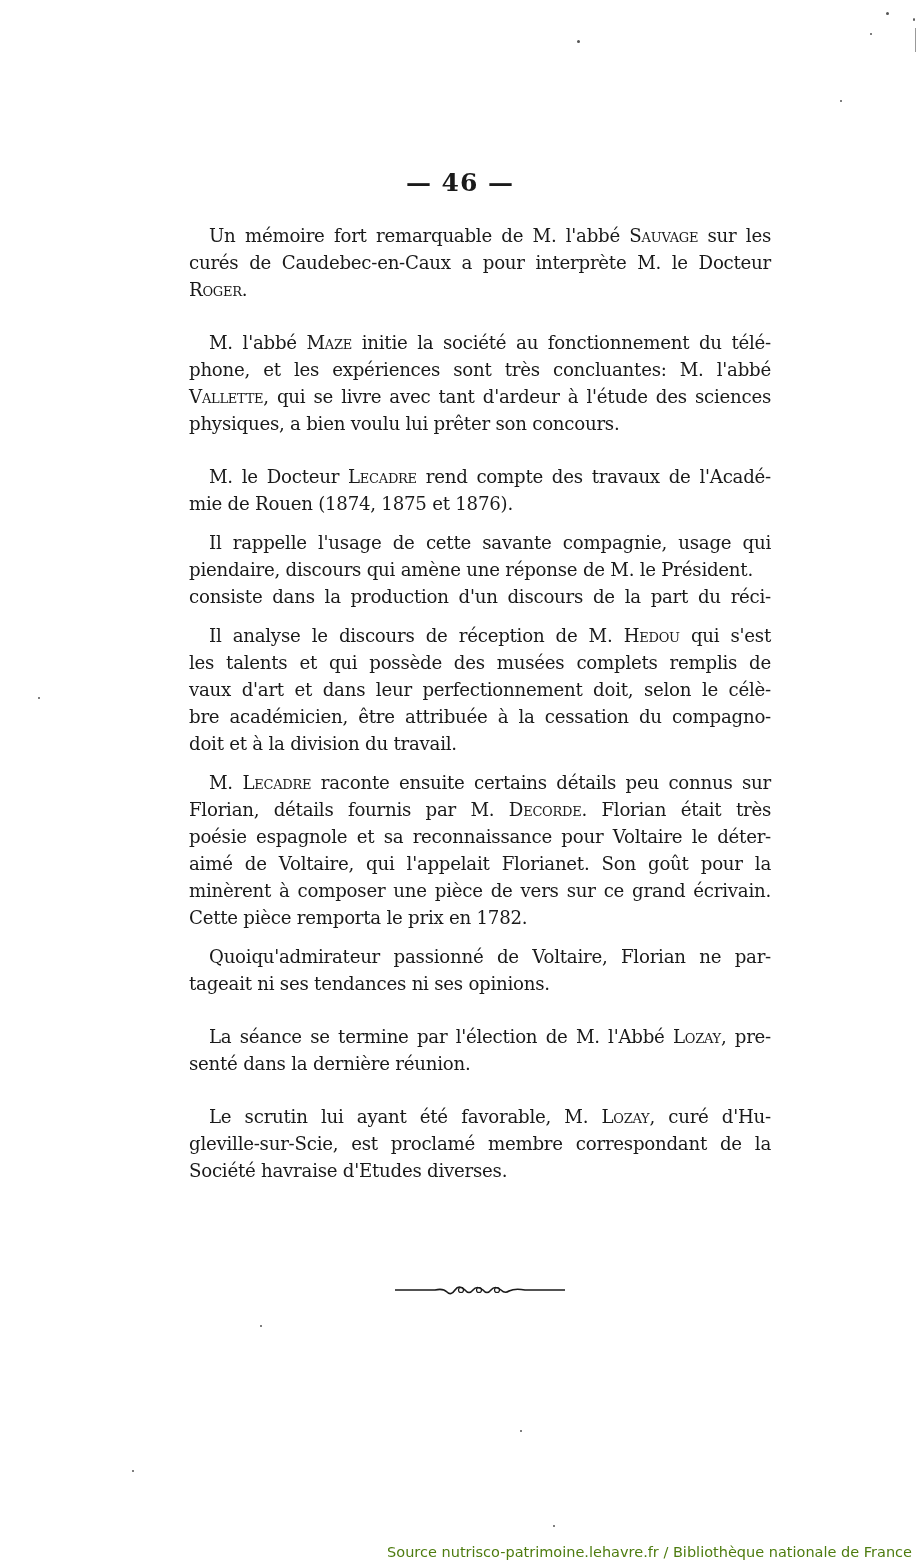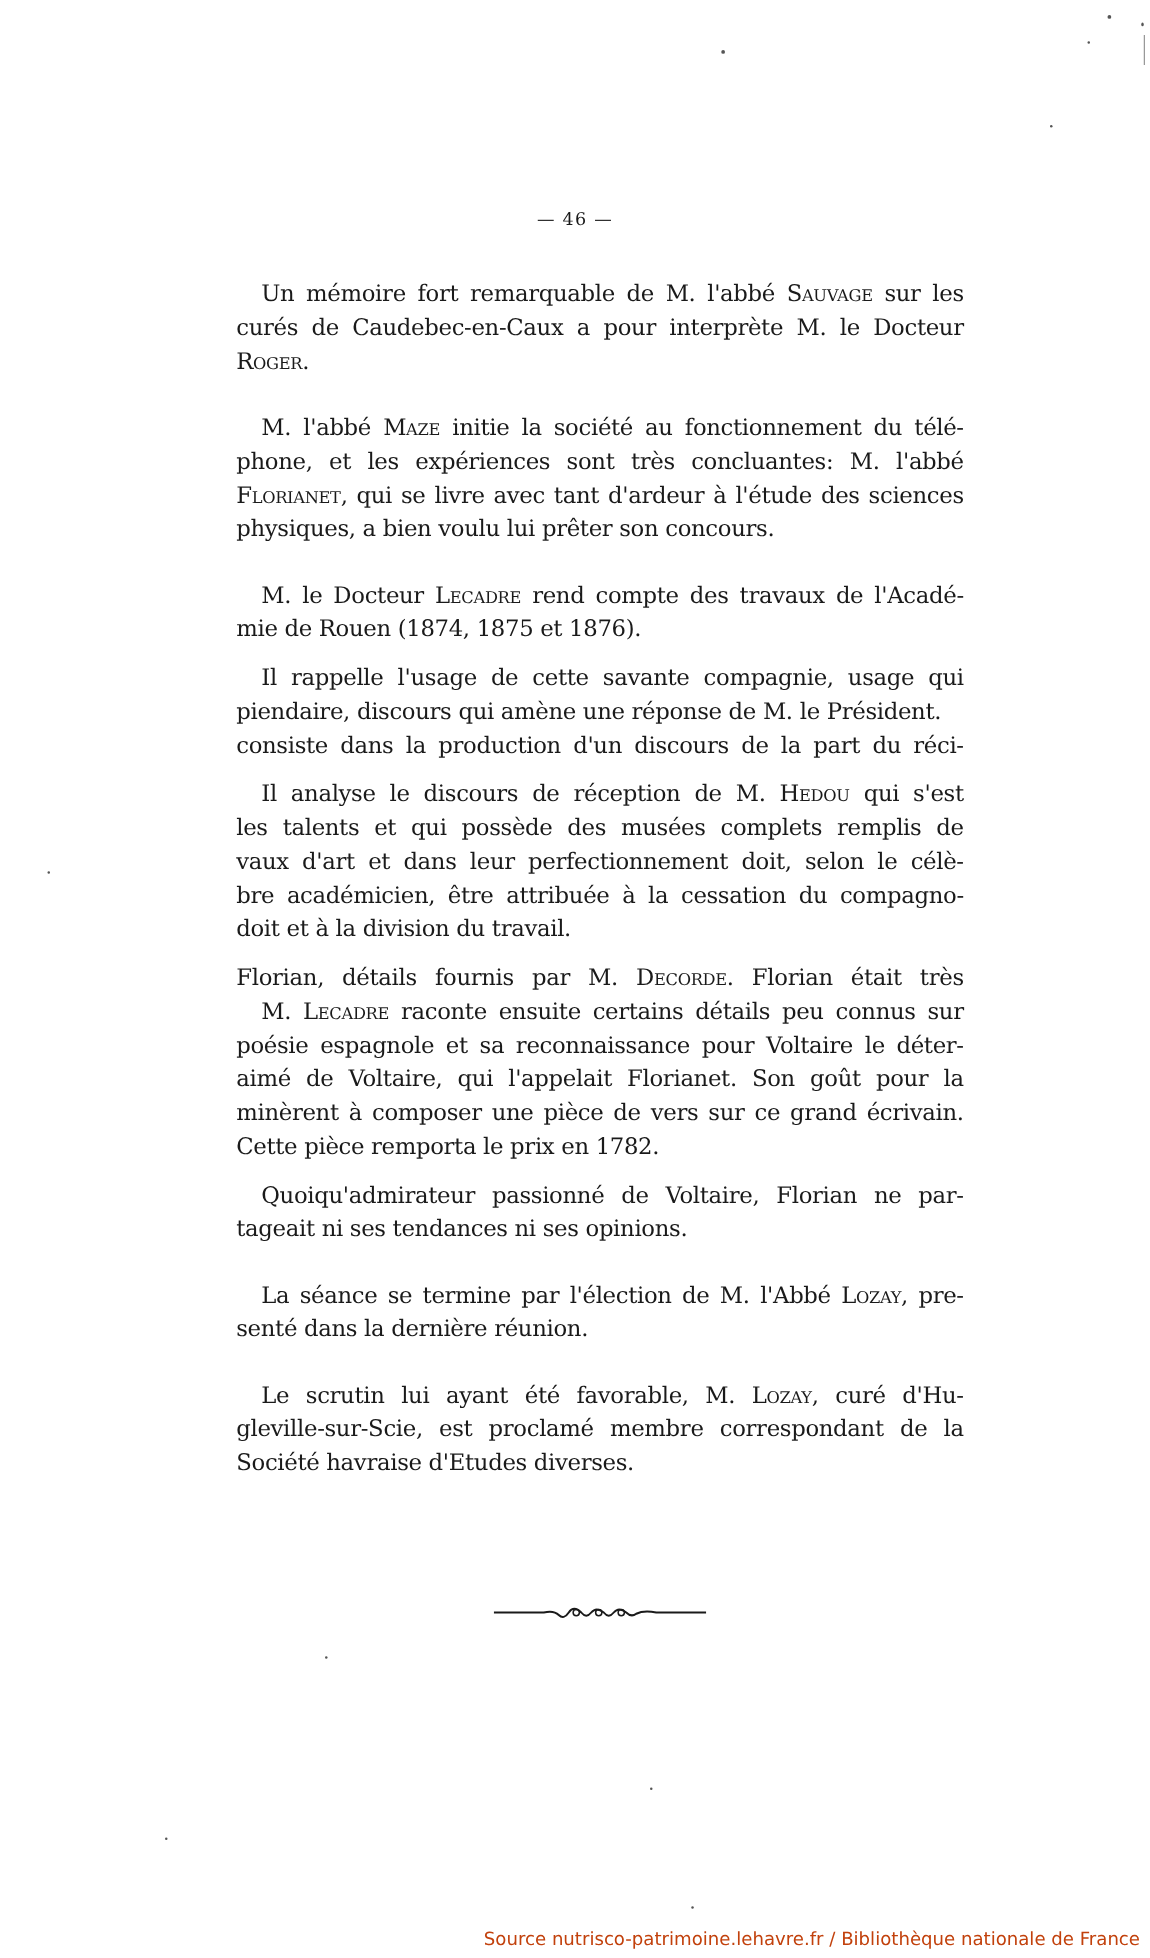--- a/index.html
+++ b/index.html
@@ -2,59 +2,59 @@
 <html><head>
 <meta charset="utf-8">
 <style>
   html, body { margin: 0; padding: 0; }
   body {
     width: 920px; height: 1566px; background: #ffffff; position: relative; overflow: hidden;
     font-family: "DejaVu Serif", "Liberation Serif", serif; color: #1a1a1a;
   }
   .page-number {
     position: absolute; top: 168px; left: 0; width: 100%; text-align: center;
-    font-size: 14px; font-weight: normal; letter-spacing: 1px;
+    font-size: 25px; font-weight: bold; letter-spacing: 1px;
   }
   .body-text { position: absolute; left: 187px; width: 586px; top: 220px; }
   .para { margin: 2px; }
   .line {
     display: block; font-size: 18.2px; line-height: 27px; height: 27px;
     text-align: justify; text-align-last: justify; white-space: nowrap; overflow: visible;
     letter-spacing: -0.25px;
   }
   .line.last { text-align-last: left; }
   .line.indent { padding-left: 20px; }
   .sc { font-variant: small-caps; }
   .gap-big { height: 22px; }
   .gap-small { height: 8px; }
   .fleuron {
     position: absolute; top: 1280px; left: 395px; width: 170px; height: 20px;
   }
   .source {
     position: absolute; right: 8px; bottom: 6px;
-    font-family: "DejaVu Sans", "Liberation Sans", sans-serif; font-size: 14.5px; color: #c2410c;
+    font-family: "DejaVu Sans", "Liberation Sans", sans-serif; font-size: 14.5px; color: #4d7c0f;
   }
   .speck { position: absolute; background: #555; border-radius: 50%; }
 </style>
 </head>
 <body>
 
 <div class="page-number">— 46 —</div>
 
 <div class="body-text">
   <div class="para">
     <span class="line indent">Un mémoire fort remarquable de M. l'abbé <span class="sc">Sauvage</span> sur les</span>
     <span class="line">curés de Caudebec-en-Caux a pour interprète M. le Docteur</span>
     <span class="line last"><span class="sc">Roger</span>.</span>
   </div>
   <div class="gap-big"></div>
   <div class="para">
     <span class="line indent">M. l'abbé <span class="sc">Maze</span> initie la société au fonctionnement du télé-</span>
     <span class="line">phone, et les expériences sont très concluantes: M. l'abbé</span>
-    <span class="line"><span class="sc">Florianet</span>, qui se livre avec tant d'ardeur à l'étude des sciences</span>
+    <span class="line"><span class="sc">Vallette</span>, qui se livre avec tant d'ardeur à l'étude des sciences</span>
     <span class="line last">physiques, a bien voulu lui prêter son concours.</span>
   </div>
   <div class="gap-big"></div>
   <div class="para">
     <span class="line indent">M. le Docteur <span class="sc">Lecadre</span> rend compte des travaux de l'Acadé-</span>
     <span class="line last">mie de Rouen (1874, 1875 et 1876).</span>
   </div>
   <div class="gap-small"></div>
   <div class="para">
     <span class="line indent">Il rappelle l'usage de cette savante compagnie, usage qui</span>
@@ -64,22 +64,22 @@
   <div class="gap-small"></div>
   <div class="para">
     <span class="line indent">Il analyse le discours de réception de M. <span class="sc">Hedou</span> qui s'est</span>
     <span class="line">les talents et qui possède des musées complets remplis de</span>
     <span class="line">vaux d'art et dans leur perfectionnement doit, selon le célè-</span>
     <span class="line">bre académicien, être attribuée à la cessation du compagno-</span>
     <span class="line last">doit et à la division du travail.</span>
   </div>
   <div class="gap-small"></div>
   <div class="para">
+    <span class="line indent">M. <span class="sc">Lecadre</span> raconte ensuite certains détails peu connus sur</span>
     <span class="line">Florian, détails fournis par M. <span class="sc">Decorde</span>. Florian était très</span>
-    <span class="line indent">M. <span class="sc">Lecadre</span> raconte ensuite certains détails peu connus sur</span>
     <span class="line">poésie espagnole et sa reconnaissance pour Voltaire le déter-</span>
     <span class="line">aimé de Voltaire, qui l'appelait Florianet. Son goût pour la</span>
     <span class="line">minèrent à composer une pièce de vers sur ce grand écrivain.</span>
     <span class="line last">Cette pièce remporta le prix en 1782.</span>
   </div>
   <div class="gap-small"></div>
   <div class="para">
     <span class="line indent">Quoiqu'admirateur passionné de Voltaire, Florian ne par-</span>
     <span class="line last">tageait ni ses tendances ni ses opinions.</span>
   </div>

